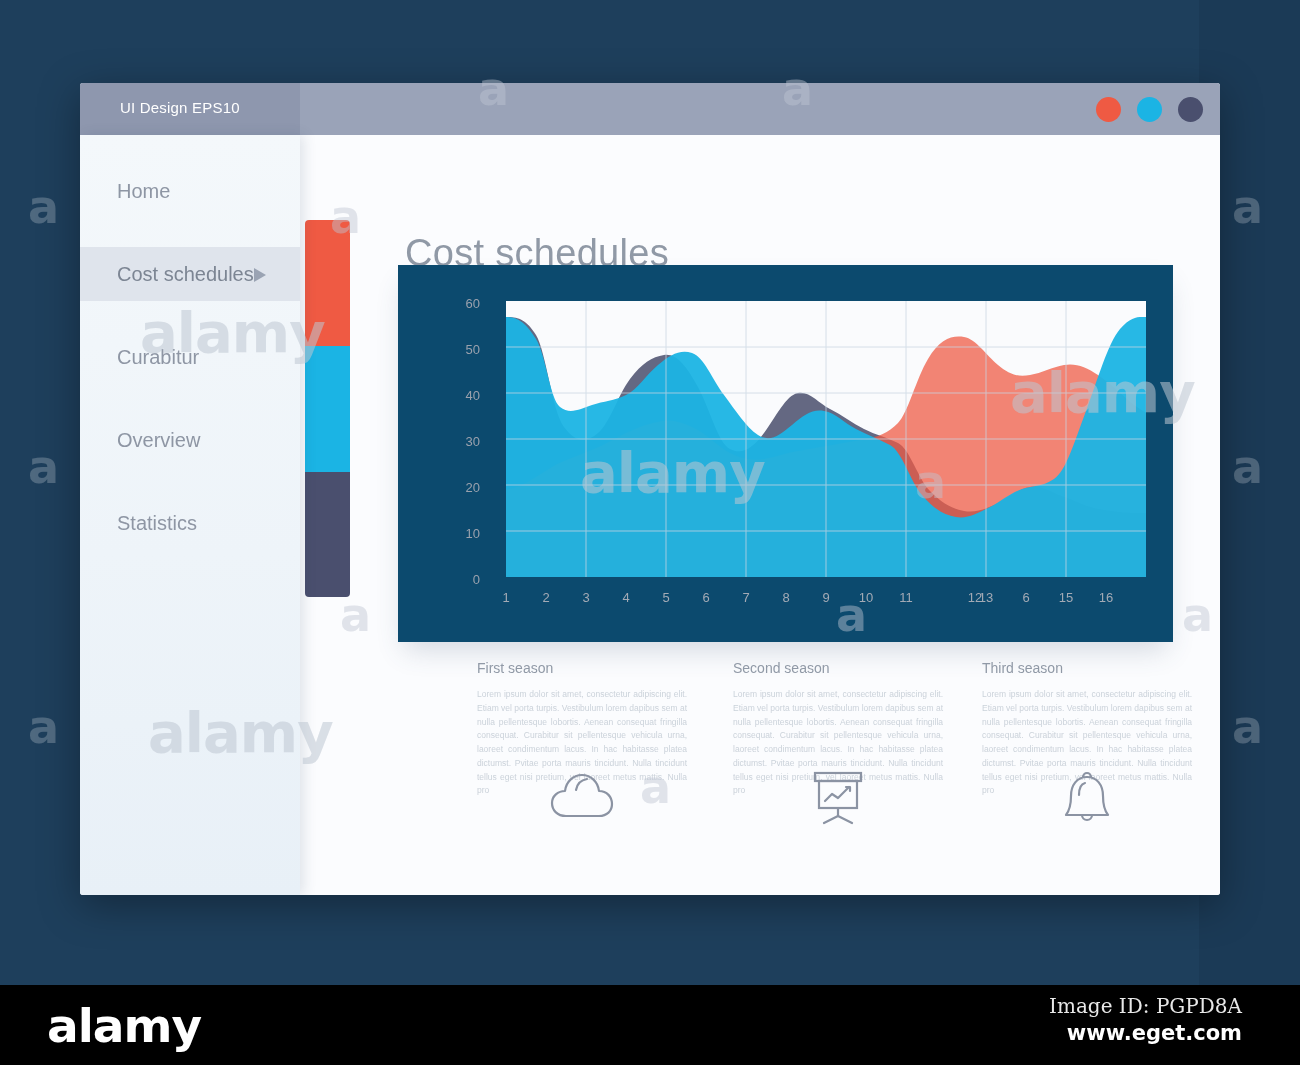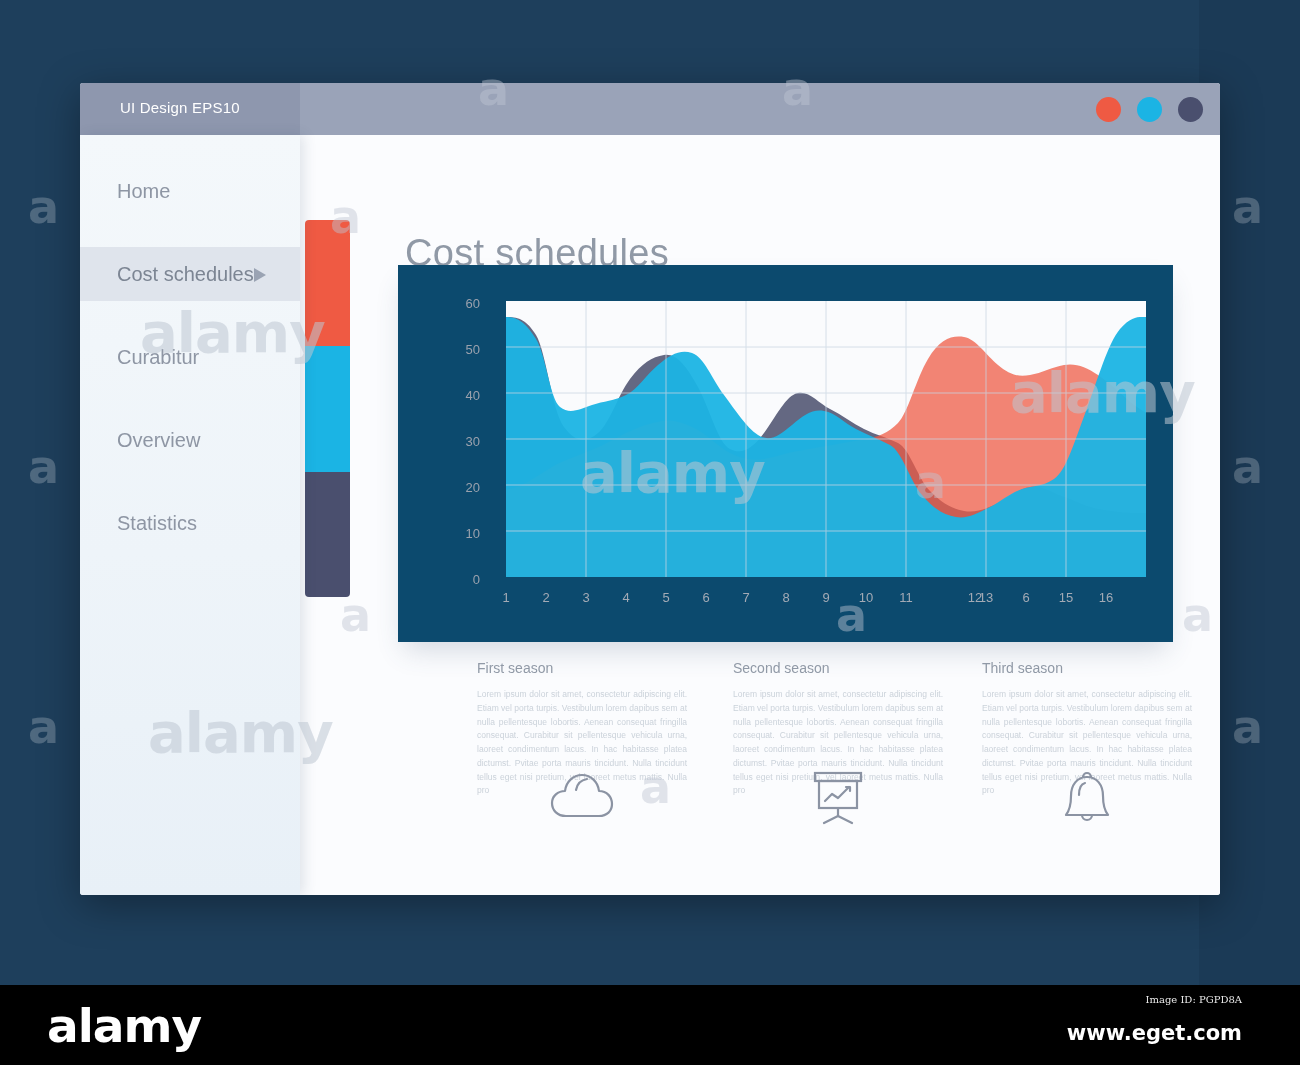--- a/index.html
+++ b/index.html
@@ -254,21 +254,21 @@
     font-family: "DejaVu Sans", sans-serif;
     font-weight: bold;
     font-size: 47px;
     color: #ffffff;
     letter-spacing: -1px;
   }
   #bottom-imageid {
     position: absolute;
     right: 58px;
     top: 9px;
-    font-size: 10px;
+    font-size: 20px;
     color: #e8e8e8;
     font-family: "DejaVu Serif", serif;
   }
   #bottom-url {
     position: absolute;
     right: 58px;
     top: 36px;
     font-size: 21px;
     color: #ffffff;
     font-weight: bold;

